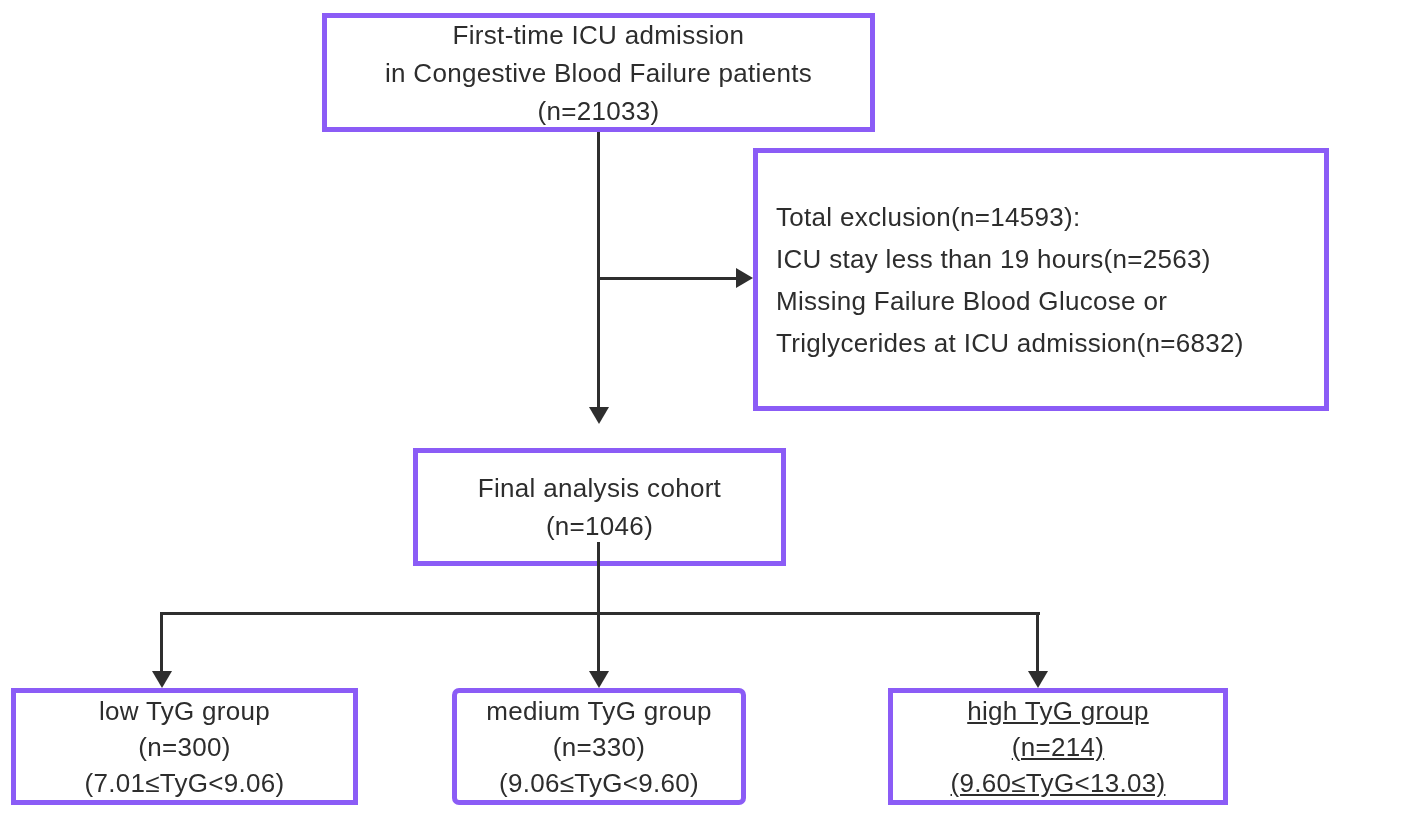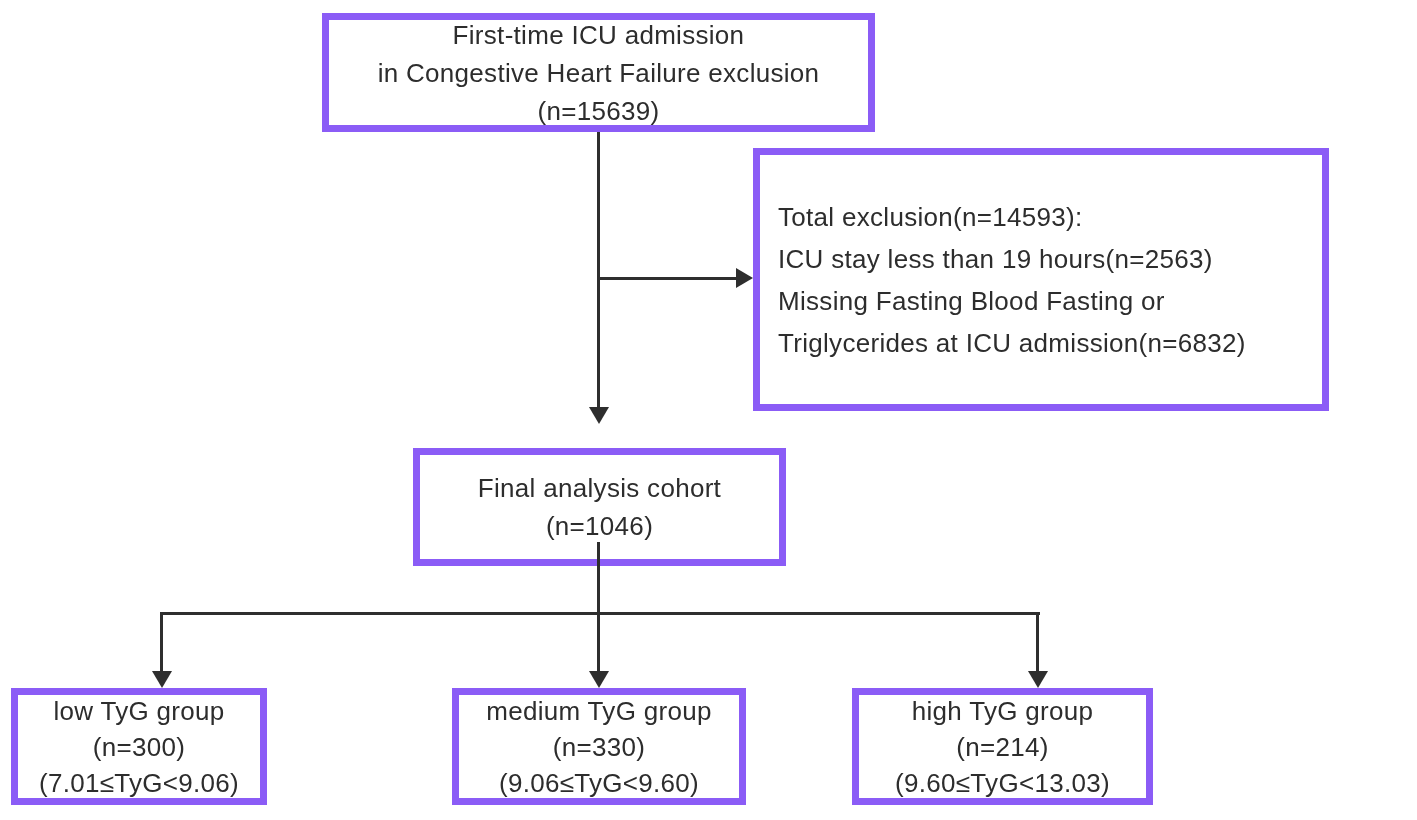--- a/index.html
+++ b/index.html
@@ -12,21 +12,21 @@
     width: 1417px;
     height: 820px;
     background: #ffffff;
     font-family: "Liberation Sans", "DejaVu Sans", sans-serif;
     color: #2d2d2d;
     overflow: hidden;
   }
   .box {
     position: absolute;
     box-sizing: border-box;
-    border: 7px solid #8b5cf6;
+    border: 5px solid #8b5cf6;
     background: #ffffff;
     display: flex;
     flex-direction: column;
     justify-content: center;
     align-items: center;
     text-align: center;
   }
   .box .bline {
     font-size: 26px;
     line-height: 38px;
@@ -65,49 +65,49 @@
     border-left: 17px solid #2e2e2e;
   }
 </style>
 </head>
 <body>
 
 <div class="canvas">
 
   <div class="box" style="left:322px; top:13px; width:553px; height:119px;">
     <div class="bline">First-time ICU admission</div>
-    <div class="bline">in Congestive Heart Failure exclusion</div>
-    <div class="bline">(n=15639)</div>
+    <div class="bline">in Congestive Blood Failure patients</div>
+    <div class="bline">(n=21033)</div>
   </div>
 
   <div class="box left-align" style="left:753px; top:148px; width:576px; height:263px;">
     <div class="bline">Total exclusion(n=14593):</div>
     <div class="bline">ICU stay less than 19 hours(n=2563)</div>
-    <div class="bline">Missing Fasting Blood Fasting or</div>
+    <div class="bline">Missing Failure Blood Glucose or</div>
     <div class="bline">Triglycerides at ICU admission(n=6832)</div>
   </div>
 
   <div class="box" style="left:413px; top:424px; width:373px; height:118px;margin-top:24px;">
     <div class="bline">Final analysis cohort</div>
     <div class="bline">(n=1046)</div>
   </div>
 
-  <div class="box small" style="left:11px; top:688px; width:256px; height:117px;">
+  <div class="box small" style="left:11px; top:688px; width:347px; height:117px;">
     <div class="bline">low TyG group</div>
     <div class="bline">(n=300)</div>
     <div class="bline">(7.01≤TyG&lt;9.06)</div>
   </div>
 
-  <div class="box small" style="left:452px; top:688px; width:294px; height:117px;">
+  <div class="box small" style="left:452px; top:688px; width:294px; height:117px;border-radius:7px;">
     <div class="bline">medium TyG group</div>
     <div class="bline">(n=330)</div>
     <div class="bline">(9.06≤TyG&lt;9.60)</div>
   </div>
 
-  <div class="box small" style="left:852px; top:688px; width:301px; height:117px;">
+  <div class="box small" style="left:888px; top:688px; width:340px; height:117px;text-decoration:underline;">
     <div class="bline">high TyG group</div>
     <div class="bline">(n=214)</div>
     <div class="bline">(9.60≤TyG&lt;13.03)</div>
   </div>
 
   <div class="cline" style="left:597px; top:132px; width:3px; height:280px;"></div>
   <div class="arrow-down" style="left:589px; top:407px;"></div>
 
   <div class="cline" style="left:599px; top:277px; width:140px; height:3px;"></div>
   <div class="arrow-right" style="left:736px; top:268px;"></div>

